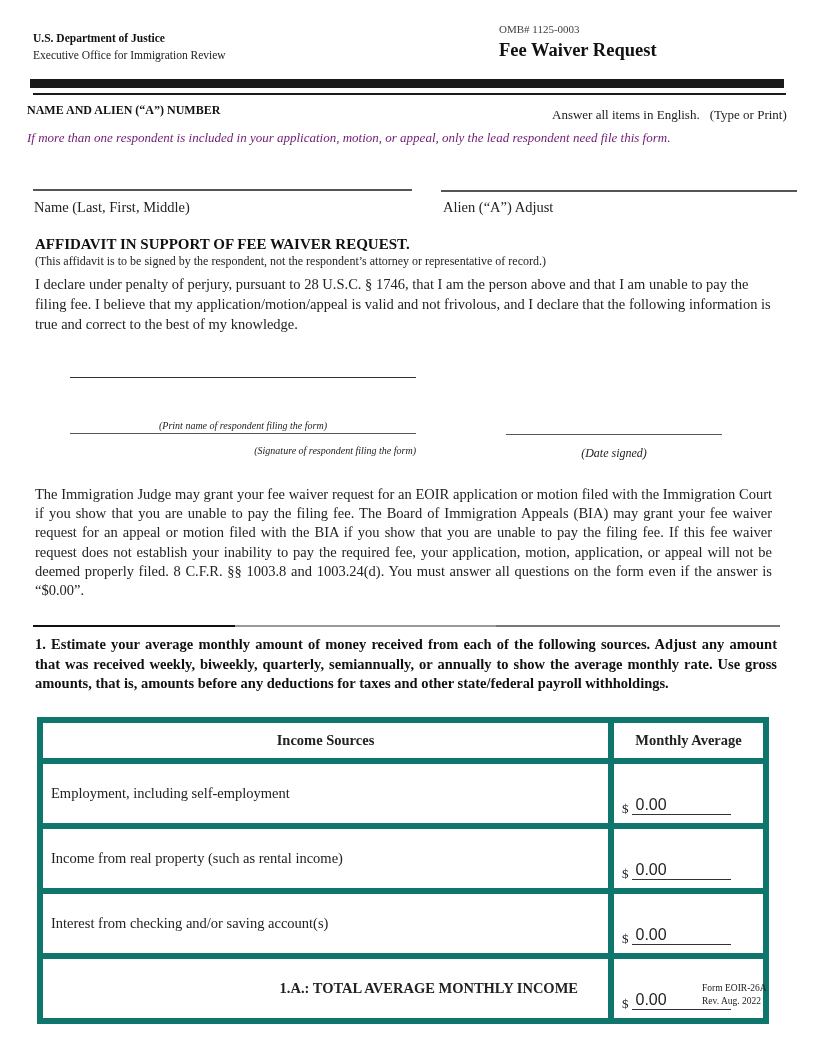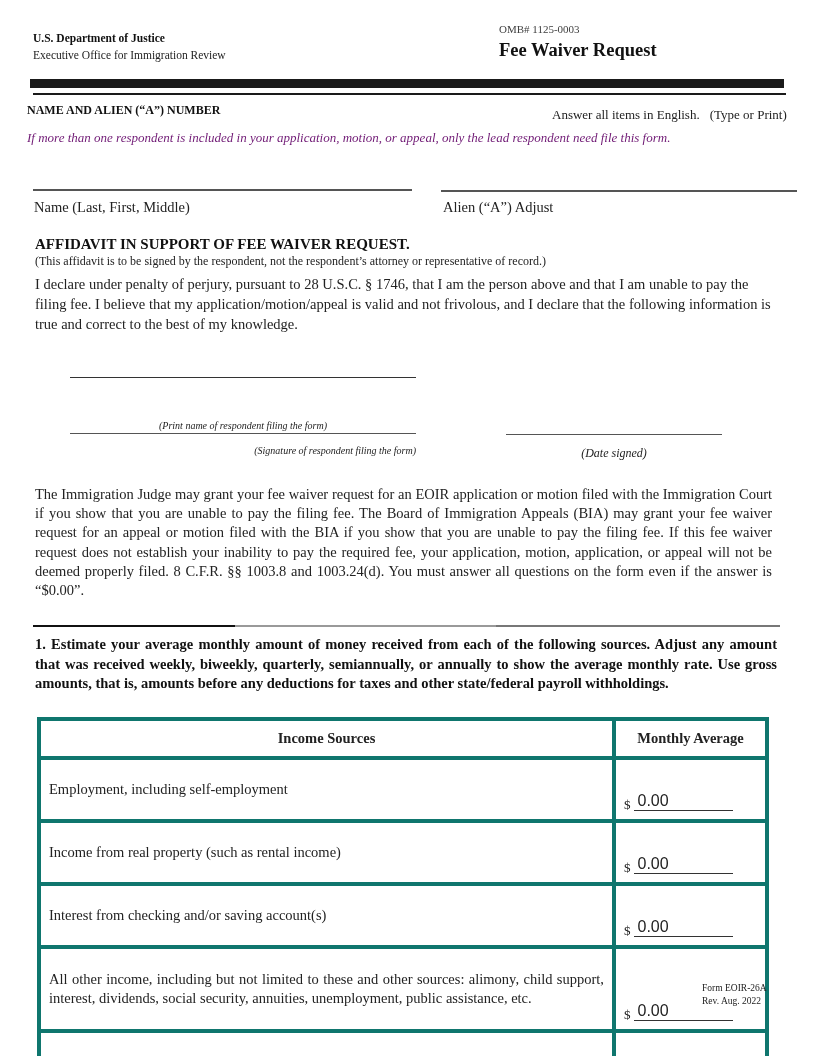--- a/index.html
+++ b/index.html
@@ -33,21 +33,21 @@
   .date-line { left: 506px; top: 434px; width: 216px; height: 1px; background: #555; }
   .date-lbl { left: 506px; top: 446px; width: 216px; text-align: center; font-size: 12px; font-style: italic; color: #222; }
   .info { left: 35px; top: 485px; width: 737px; font-size: 14.5px; line-height: 19.2px; text-align: justify; color: #222; }
   .sep { left: 33px; top: 625px; width: 747px; height: 2px;
          background: linear-gradient(to right, #111 0%, #111 27%, #999 27%, #999 62%, #777 62%, #777 100%); }
   .q1 { left: 35px; top: 635px; width: 742px; font-size: 14.5px; font-weight: bold; line-height: 19.5px; text-align: justify; }
   table.income {
     position: absolute; left: 37px; top: 717px; width: 732px;
     border-collapse: collapse; font-size: 14.5px; color: #222;
   }
-  table.income td, table.income th { border: 4px solid #0f766e; padding: 0 8px; }
+  table.income td, table.income th { border: 6px solid #0f766e; padding: 0 8px; }
   table.income th { height: 35px; font-weight: bold; font-size: 14.5px; }
   table.income td.src { height: 34px; }
   table.income td.src.tall { height: 72px; line-height: 19.5px; text-align: justify; padding-top: 4px; padding-bottom: 4px; }
   table.income td.amt { width: 133px; vertical-align: bottom; padding-bottom: 6px; position: relative; }
   table.income td.total { text-align: right; font-weight: bold; height: 34px; padding-right: 30px; }
   .dollar { font-size: 13px; vertical-align: bottom; }
   .amt-field {
     display: inline-block; width: 95px; margin-left: 3px; border-bottom: 1px solid #333;
     font-family: "Liberation Sans", "DejaVu Sans", sans-serif; font-size: 16px; line-height: 18px;
     padding-left: 4px; position: relative; top: -2px; margin-top: 34px;
@@ -110,26 +110,20 @@
       <span class="dollar">$</span><span class="amt-field">0.00</span>
     </td>
   </tr>
   <tr>
     <td class="src">Interest from checking and/or saving account(s)</td>
     <td class="amt">
       <span class="dollar">$</span><span class="amt-field">0.00</span>
     </td>
   </tr>
   <tr>
-    <td class="src tall">All other income, including but not limited to these and other sources: alimony, child support, interest, dividends, social security, annuities, unemployment, public assistance, etc.</td>
-    <td class="amt">
-      <span class="dollar">$</span><span class="amt-field">0.00</span>
-    </td>
-  </tr>
-  <tr>
     <td class="total">1.A.: TOTAL AVERAGE MONTHLY INCOME</td>
     <td class="amt">
       <span class="dollar">$</span><span class="amt-field">0.00</span>
     </td>
   </tr>
 </tbody>
   </table>
 
 <div class="abs form-id">
   <div>Form EOIR-26A</div>

